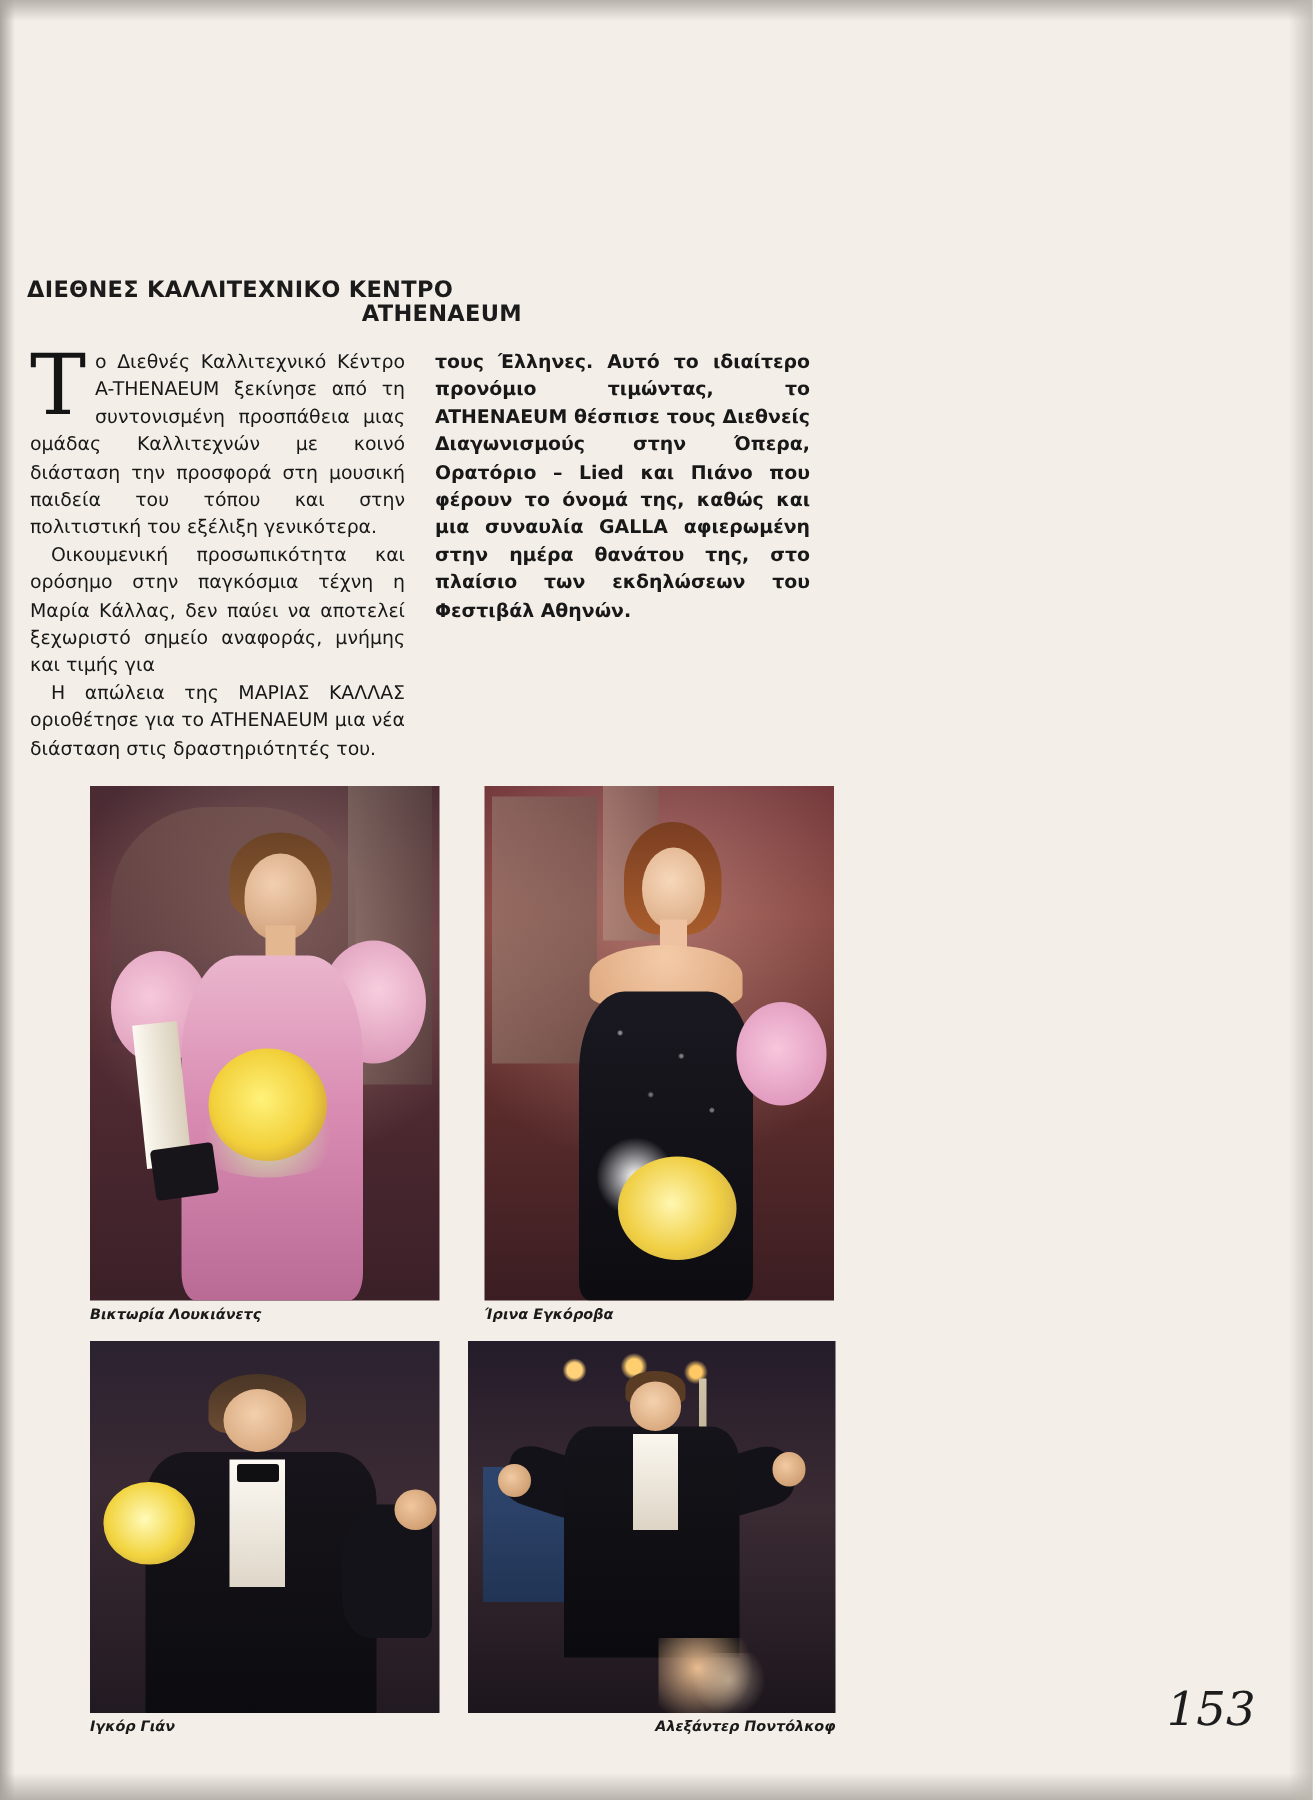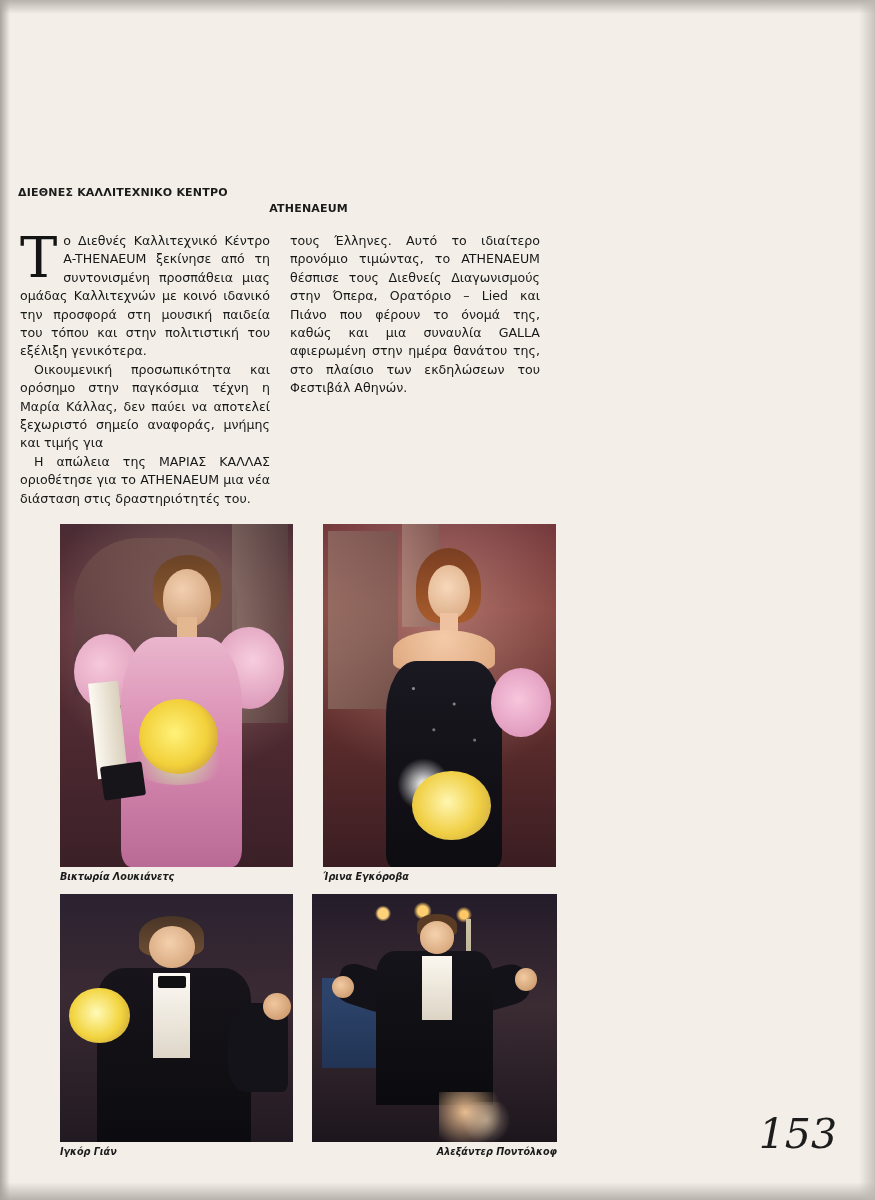--- a/index.html
+++ b/index.html
@@ -51,39 +51,39 @@
     opacity: .8;
   }
 
   .heading {
     position: absolute;
     left: 18px;
     top: 185px;
     width: 330px;
     font-family: "DejaVu Sans", sans-serif;
     font-weight: bold;
-    font-size: 11px;
+    font-size: 15px;
     letter-spacing: .2px;
     line-height: 16px;
     color: #1b1b1b;
   }
   .heading .l2 { display: block; text-align: right; }
 
   .col {
     position: absolute;
     top: 232px;
     width: 250px;
     font-size: 12.6px;
     line-height: 18.4px;
     color: #181818;
     text-align: justify;
     font-family: "DejaVu Sans", sans-serif;
   }
   .col-left { left: 20px; }
-  .col-right { left: 290px; }
+  .col-right { left: 290px; font-weight: bold; }
 
   .col p { margin: 0; }
   .col p + p { text-indent: 14px; }
 
   .dropcap {
     float: left;
     font-family: "DejaVu Serif", serif;
     font-size: 56px;
     line-height: 44px;
     padding: 4px 6px 0 0;
@@ -105,21 +105,21 @@
     color: #1a1a1a;
     margin-top: 4px;
     font-family: "DejaVu Sans", sans-serif;
   }
 
   .folio {
     position: absolute;
     right: 38px;
     bottom: 42px;
     font-family: "DejaVu Serif", serif;
-    font-size: 41px;
+    font-size: 31px;
     font-style: italic;
     color: #1d1d1d;
   }
 
   
   .p1 { left: 20px; top: 508px; }
   .p1 .photo { width: 233px; height: 343px;
     background:
       radial-gradient(circle at 55% 30%, rgba(255,230,200,.35), rgba(0,0,0,0) 55%),
       linear-gradient(to bottom, #4a2b33 0%, #5c3038 30%, #3b2028 100%);
@@ -363,21 +363,21 @@
 <div class="page">
   <div class="sheet-top"></div>
   <div class="sheet-bottom"></div>
 
   <div class="heading">
     <span>ΔΙΕΘΝΕΣ ΚΑΛΛΙΤΕΧΝΙΚΟ ΚΕΝΤΡΟ</span>
     <span class="l2">ATHENAEUM</span>
   </div>
 
   <div class="col col-left">
-    <p><span class="dropcap">T</span><span>ο Διεθνές Καλλιτεχνικό Κέντρο A-THENAEUM ξεκίνησε από τη συντονισμένη προσπάθεια μιας ομάδας Καλλιτεχνών με κοινό ιδανικό την προσφορά στη μουσική παιδεία του τόπου και στην πολιτιστική του εξέλιξη γενικότερα.</span></p>
+    <p><span class="dropcap">T</span><span>ο Διεθνές Καλλιτεχνικό Κέντρο A-THENAEUM ξεκίνησε από τη συντονισμένη προσπάθεια μιας ομάδας Καλλιτεχνών με κοινό διάσταση την προσφορά στη μουσική παιδεία του τόπου και στην πολιτιστική του εξέλιξη γενικότερα.</span></p>
     <p>Οικουμενική προσωπικότητα και ορόσημο στην παγκόσμια τέχνη η Μαρία Κάλλας, δεν παύει να αποτελεί ξεχωριστό σημείο αναφοράς, μνήμης και τιμής για</p>
     <p>Η απώλεια της ΜΑΡΙΑΣ ΚΑΛΛΑΣ οριοθέτησε για το ATHENAEUM μια νέα διάσταση στις δραστηριότητές του.</p>
   </div>
 
   <div class="col col-right">
     <p>τους Έλληνες. Αυτό το ιδιαίτερο προνόμιο τιμώντας, το ATHENAEUM θέσπισε τους Διεθνείς Διαγωνισμούς στην Όπερα, Ορατόριο – Lied και Πιάνο που φέρουν το όνομά της, καθώς και μια συναυλία GALLA αφιερωμένη στην ημέρα θανάτου της, στο πλαίσιο των εκδηλώσεων του Φεστιβάλ Αθηνών.</p>
   </div>
 
   <figure class="figure p1">
     <div class="photo">

